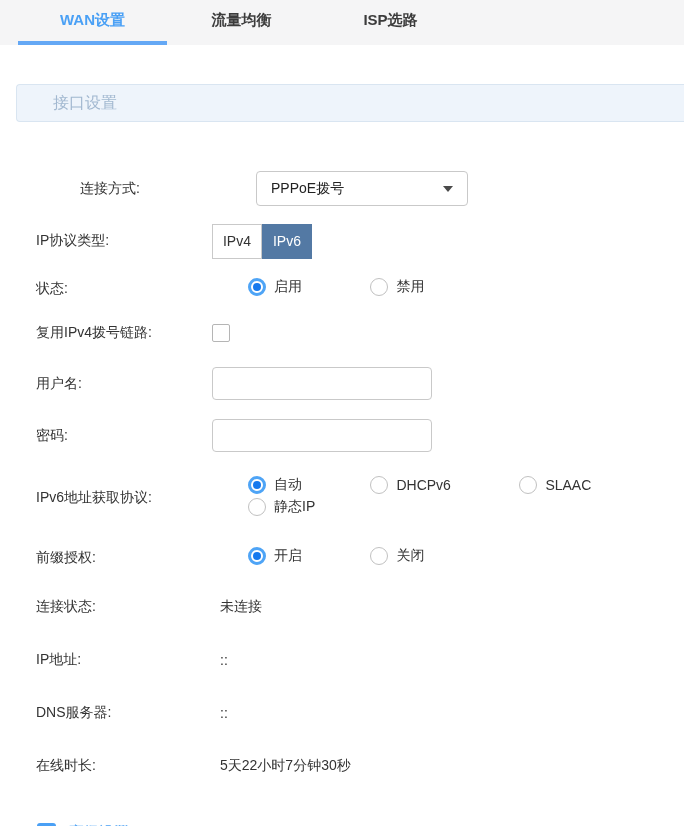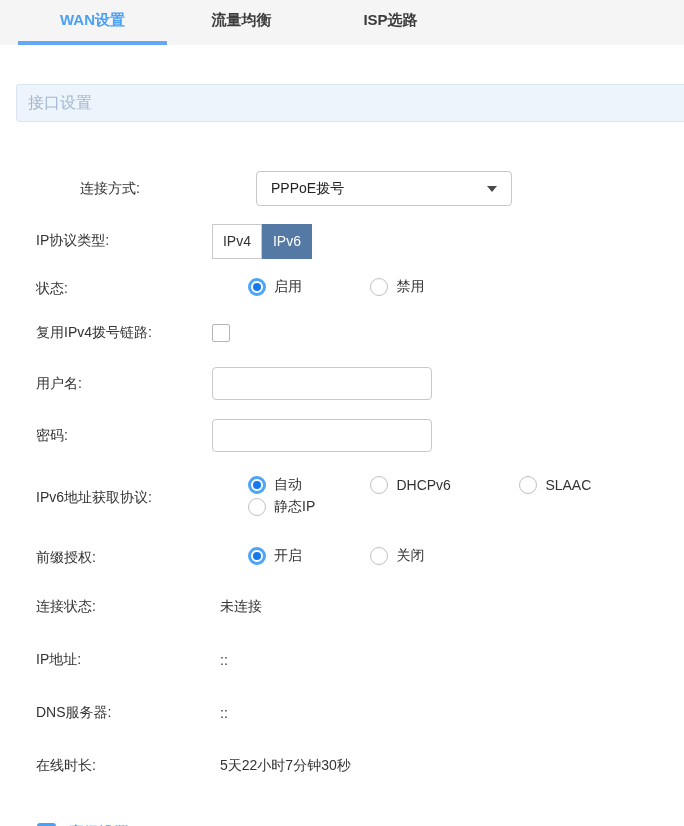--- a/index.html
+++ b/index.html
@@ -10,36 +10,36 @@
   .tabbar { display:flex; background:#f5f5f6; height:45px; padding-left:18px; }
   .tab { width:149px; display:flex; align-items:center; justify-content:center;
     font-size:15px; font-weight:bold; color:#3c3c3c;
     border-bottom:4px solid transparent; cursor:pointer; }
   .tab.active { color:#4aa0f5; border-bottom-color:#64a8f5; }
 
   
   .section-header { margin:39px 0 0 16px; width:calc(100% - 16px); height:38px;
     background:#eef4fb; border:1px solid #d9e5f1; border-right:none;
     border-radius:4px 0 0 4px; display:flex; align-items:center;
-    padding-left:11px; font-size:16px; color:#a2b8d0; }
+    padding-left:36px; font-size:16px; color:#a2b8d0; }
 
   
   .form { padding-left:36px; }
   .row { display:flex; align-items:center; }
   .row .lbl { width:176px; flex-shrink:0; font-size:14px; color:#333; }
   .val { font-size:14px; color:#333; padding-left:8px; }
 
   .mt49{margin-top:49px;} .mt17{margin-top:17px;} .mt19{margin-top:19px;}
   .mt24{margin-top:24px;} .mt25{margin-top:25px;} .mt27{margin-top:27px;}
   .mt29{margin-top:29px;} .mt35{margin-top:35px;}
   .h35{min-height:35px;margin-left:44px;} .h36{min-height:36px;} .h20{min-height:20px;}
   .h18{min-height:18px;} .h33{min-height:33px;} .h17{min-height:17px;}
 
   
-  .select { width:256px; height:35px; border:1px solid #c9c9c9; border-radius:4px;
+  .select { width:212px; height:35px; border:1px solid #c9c9c9; border-radius:4px;
     background:#fff; display:flex; align-items:center; justify-content:space-between;
     padding:0 14px; font-size:14px; color:#222; cursor:pointer; }
   .caret-down { width:0; height:0; border-left:5px solid transparent;
     border-right:5px solid transparent; border-top:6px solid #4a4a4a; }
 
   
   .seg { display:flex; }
   .seg-btn { width:50px; height:35px; display:flex; align-items:center;
     justify-content:center; font-size:14px; cursor:pointer; }
   .seg-off { background:#fff; border:1px solid #c9c9c9; color:#333; }

